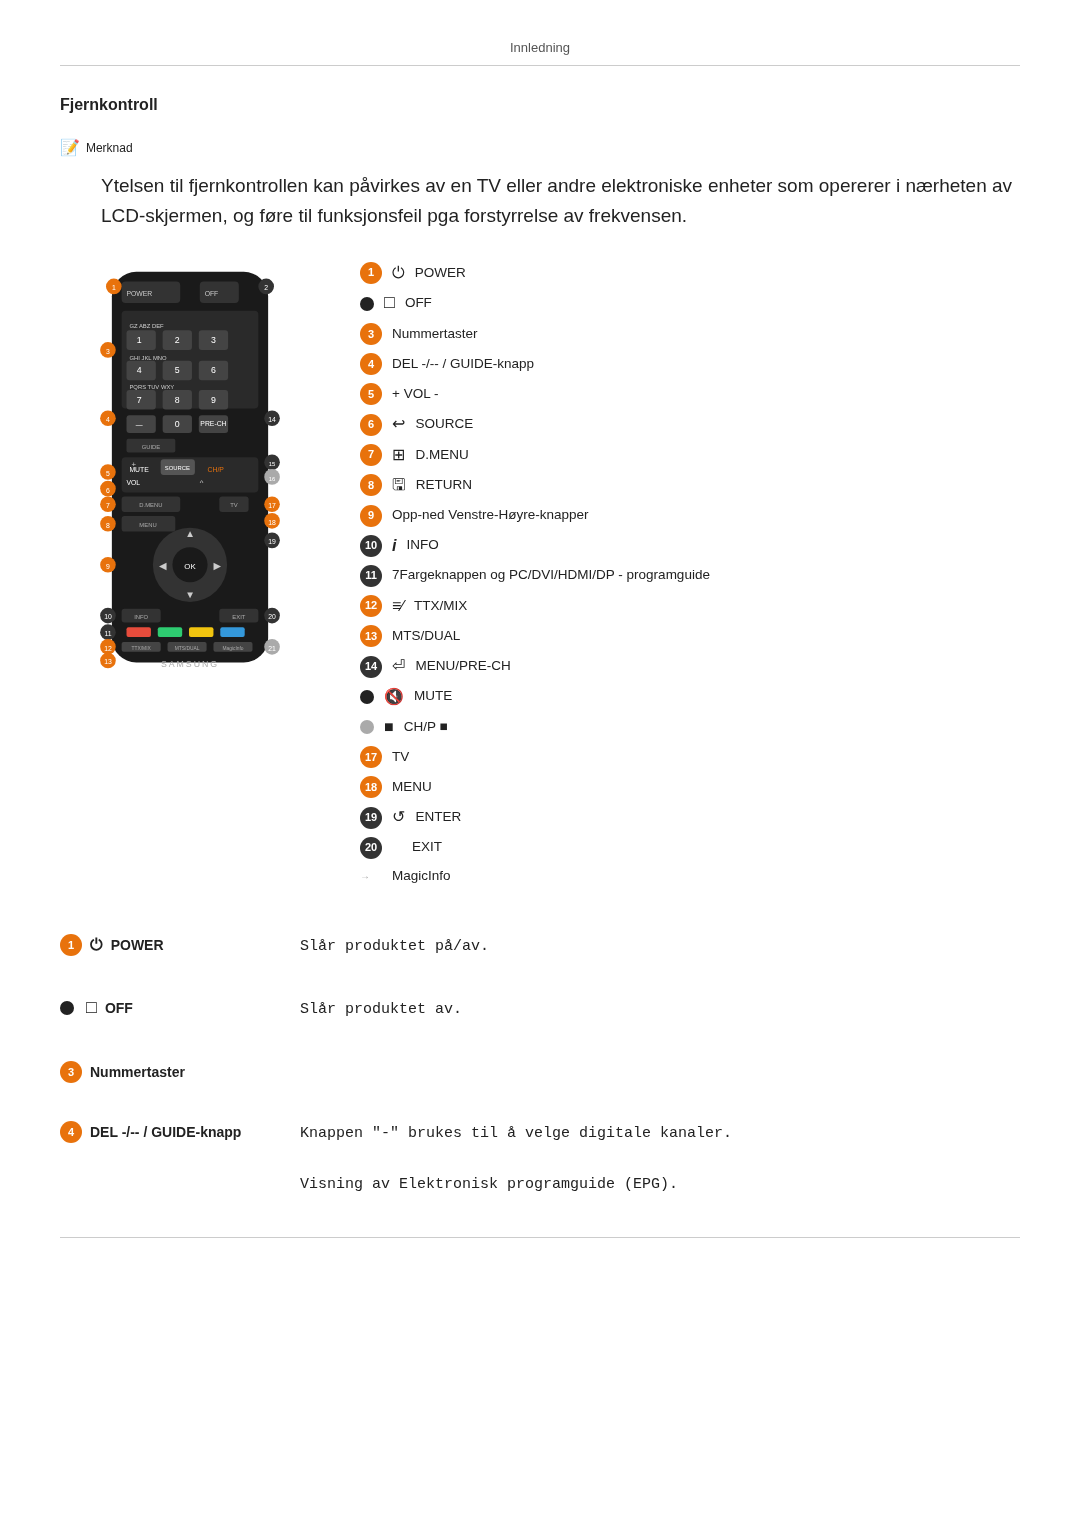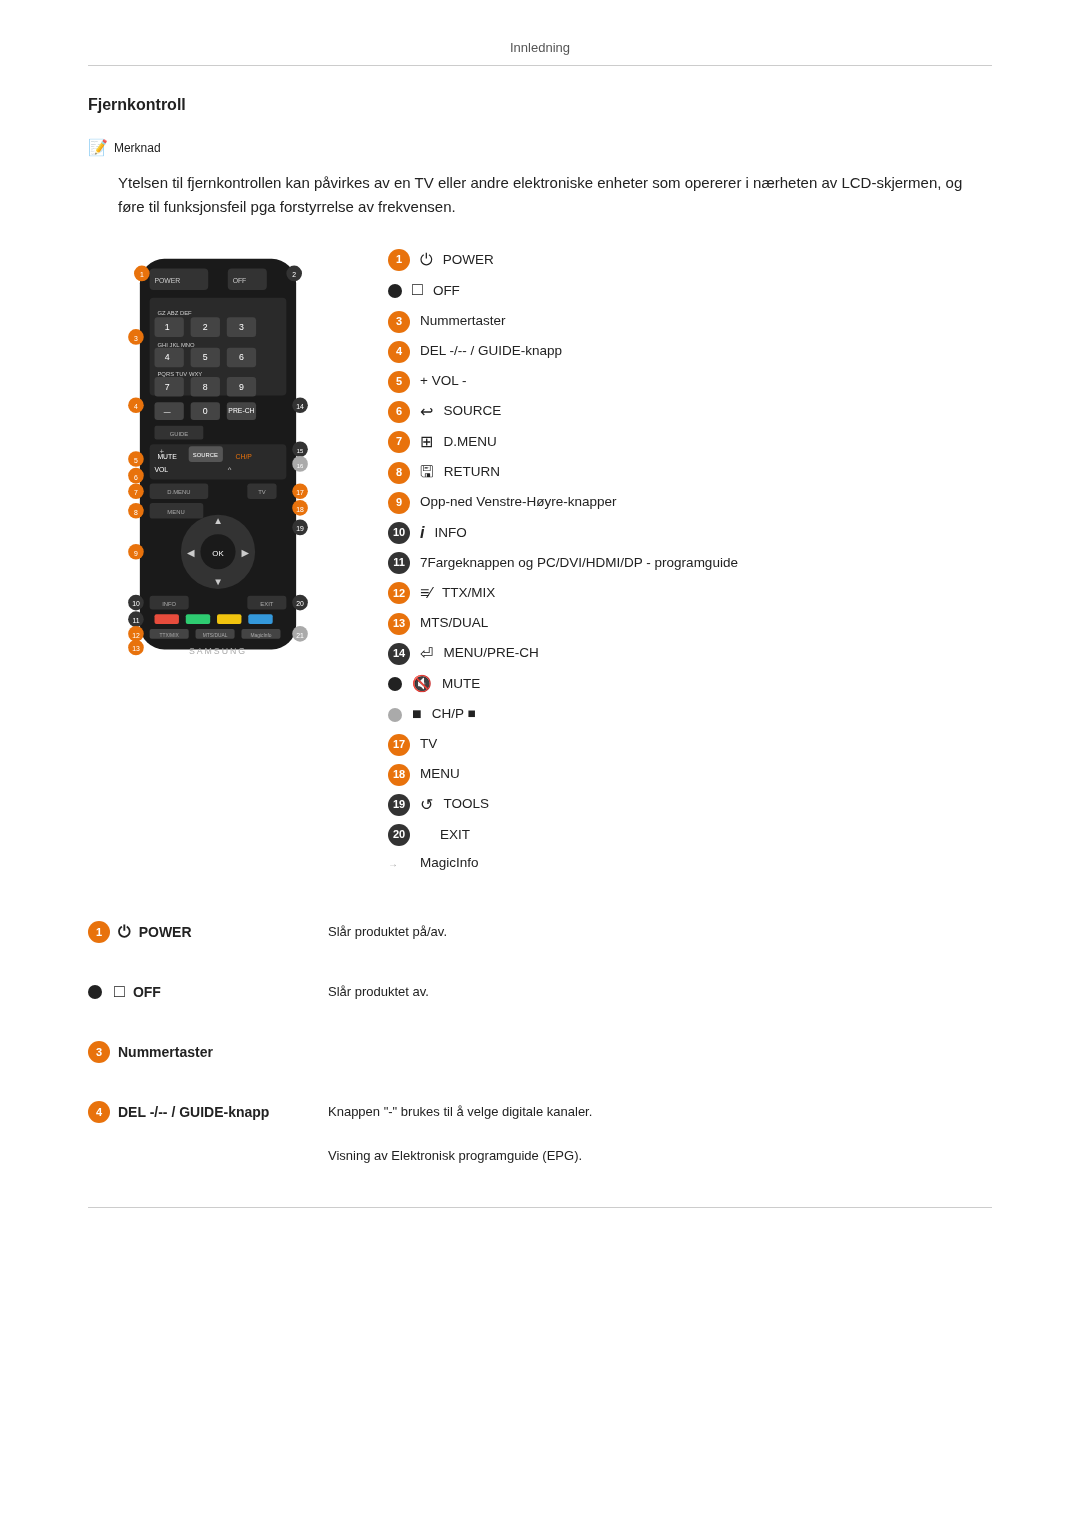--- a/index.html
+++ b/index.html
@@ -5,21 +5,21 @@
     * { box-sizing: border-box; margin: 0; padding: 0; }
     body {
       font-family: Arial, sans-serif;
       background: #fff;
       color: #222;
       font-size: 14px;
       width: 1080px;
       min-height: 1527px;
     }
     .page {
-      padding: 40px 88px;
+      padding: 40px 60px;
     }
     .top-header {
       text-align: center;
       font-size: 13px;
       color: #555;
       border-bottom: 1px solid #ccc;
       padding-bottom: 10px;
       margin-bottom: 30px;
     }
     .section-title {
@@ -34,24 +34,24 @@
       gap: 6px;
     }
     .note-icon {
       font-size: 16px;
     }
     .note-label {
       font-weight: normal;
       font-size: 12px;
     }
     .description-text {
-      font-size: 15px;
+      font-size: 19px;
       line-height: 1.6;
       margin-bottom: 30px;
-      margin-left: 30px;
+      margin-left: 41px;
     }
     .main-content {
       display: flex;
       gap: 40px;
       align-items: flex-start;
       margin-bottom: 40px;
     }
     
     .remote-area {
       flex: 0 0 260px;
@@ -119,22 +119,23 @@
     .detail-label {
       flex: 0 0 220px;
       display: flex;
       align-items: center;
       gap: 8px;
       font-weight: bold;
       font-size: 14px;
     }
     .detail-desc {
       flex: 1;
-      font-size: 13px;
+      font-size: 15px;
       line-height: 1.7;
+      font-family: Liberation Mono, monospace;
     }
     .bottom-border {
       border-top: 1px solid #ccc;
       margin-top: 30px;
       padding-top: 10px;
     }
     svg.remote {
       width: 260px;
       height: 420px;
     }
@@ -418,21 +419,21 @@
       </div>
 
       <div class="feature-item">
         <span class="badge badge-orange">18</span>
         <span>MENU</span>
       </div>
 
       <div class="feature-item">
         <span class="badge badge-dark">19</span>
         <span class="feature-icon">↺</span>
-        <span>TOOLS</span>
+        <span>ENTER</span>
       </div>
 
       <div class="feature-item">
         <span class="badge badge-dark">20</span>
         <span style="margin-left:20px;">EXIT</span>
       </div>
 
       <div class="feature-item">
         <span style="width:22px;font-size:10px;color:#aaa;">→</span>
         <span>MagicInfo</span>

